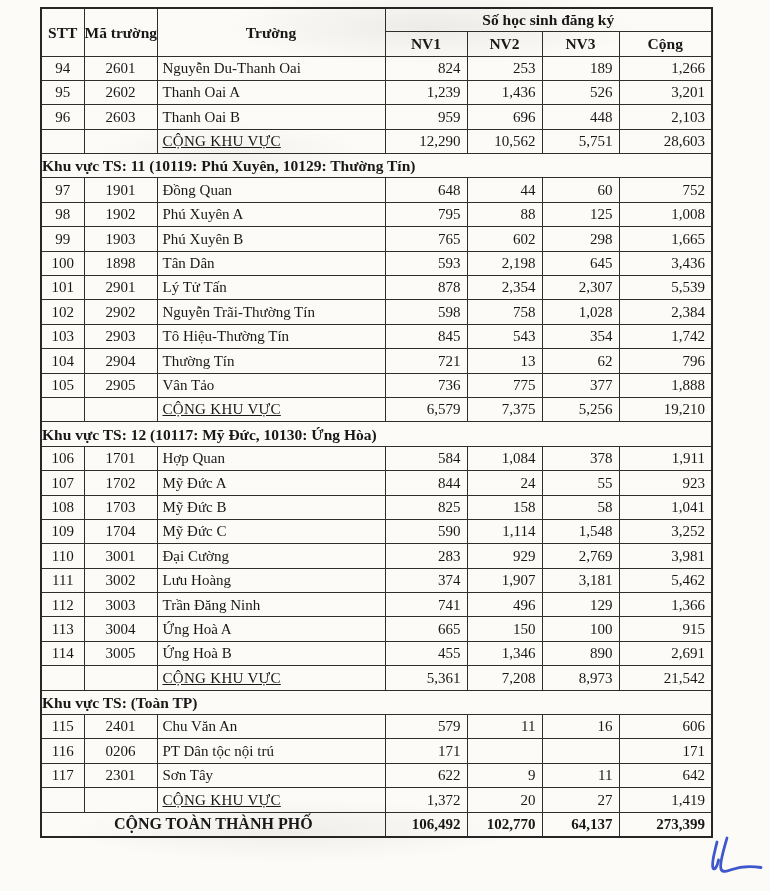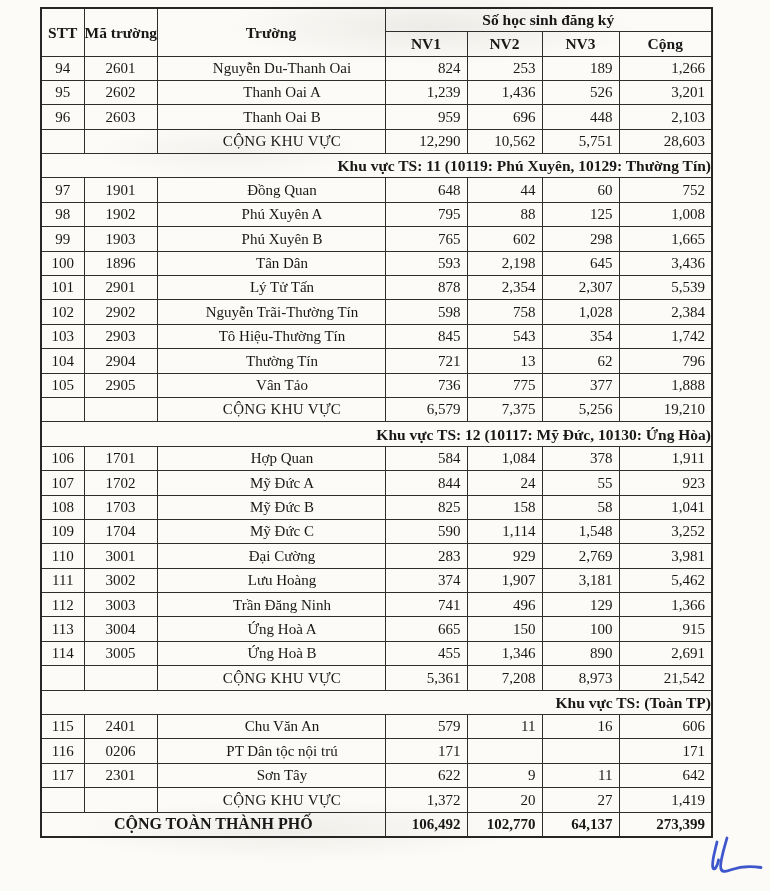--- a/index.html
+++ b/index.html
@@ -29,26 +29,26 @@
     font-size:15px;
     line-height:1.1;
     overflow:hidden;
     white-space:nowrap;
   }
   thead th{font-weight:bold;font-size:15.5px;}
   tr.hdr1{height:23px;}
   tr.hdr2{height:25px;}
   tbody td{height:24.4px;}
   .c{text-align:center;}
-  .name{text-align:center;padding-left:22px;}
+  .name{text-align:left;padding-left:5px;}
   .num{text-align:right;padding-right:6px;}
-  tr[data-name="section-row"] td{font-weight:bold;font-size:15.5px;text-align:right;}
+  tr[data-name="section-row"] td{font-weight:bold;font-size:15.5px;text-align:left;}
   tr[data-name="city-total-row"] td{font-weight:bold;text-align:right;}
   tr[data-name="city-total-row"] td.label{font-size:16px;text-align:center;margin-left:26px;}
-  tr[data-name="region-total-row"] td.name{letter-spacing:0.3px;}
+  tr[data-name="region-total-row"] td.name{letter-spacing:0.3px;text-decoration:underline;}
   .signature{position:absolute;left:703px;top:835px;width:64px;height:52px;}
 </style>
 </head>
 <body>
 
 <div class="page" data-name="scanned-document-page">
 
   <table data-name="registration-table">
     <colgroup>
       <col style="width:43px">
@@ -135,21 +135,21 @@
           <td class="c" data-name="stt-cell">99</td>
           <td class="c" data-name="school-code-cell">1903</td>
           <td class="name" data-name="school-name-cell">Phú Xuyên B</td>
           <td class="num" data-name="nv1-cell">765</td>
           <td class="num" data-name="nv2-cell">602</td>
           <td class="num" data-name="nv3-cell">298</td>
           <td class="num" data-name="cong-cell">1,665</td>
         </tr>
         <tr data-name="school-row">
           <td class="c" data-name="stt-cell">100</td>
-          <td class="c" data-name="school-code-cell">1896</td>
+          <td class="c" data-name="school-code-cell">1898</td>
           <td class="name" data-name="school-name-cell">Tân Dân</td>
           <td class="num" data-name="nv1-cell">593</td>
           <td class="num" data-name="nv2-cell">2,198</td>
           <td class="num" data-name="nv3-cell">645</td>
           <td class="num" data-name="cong-cell">3,436</td>
         </tr>
         <tr data-name="school-row">
           <td class="c" data-name="stt-cell">101</td>
           <td class="c" data-name="school-code-cell">2901</td>
           <td class="name" data-name="school-name-cell">Lý Tử Tấn</td>

